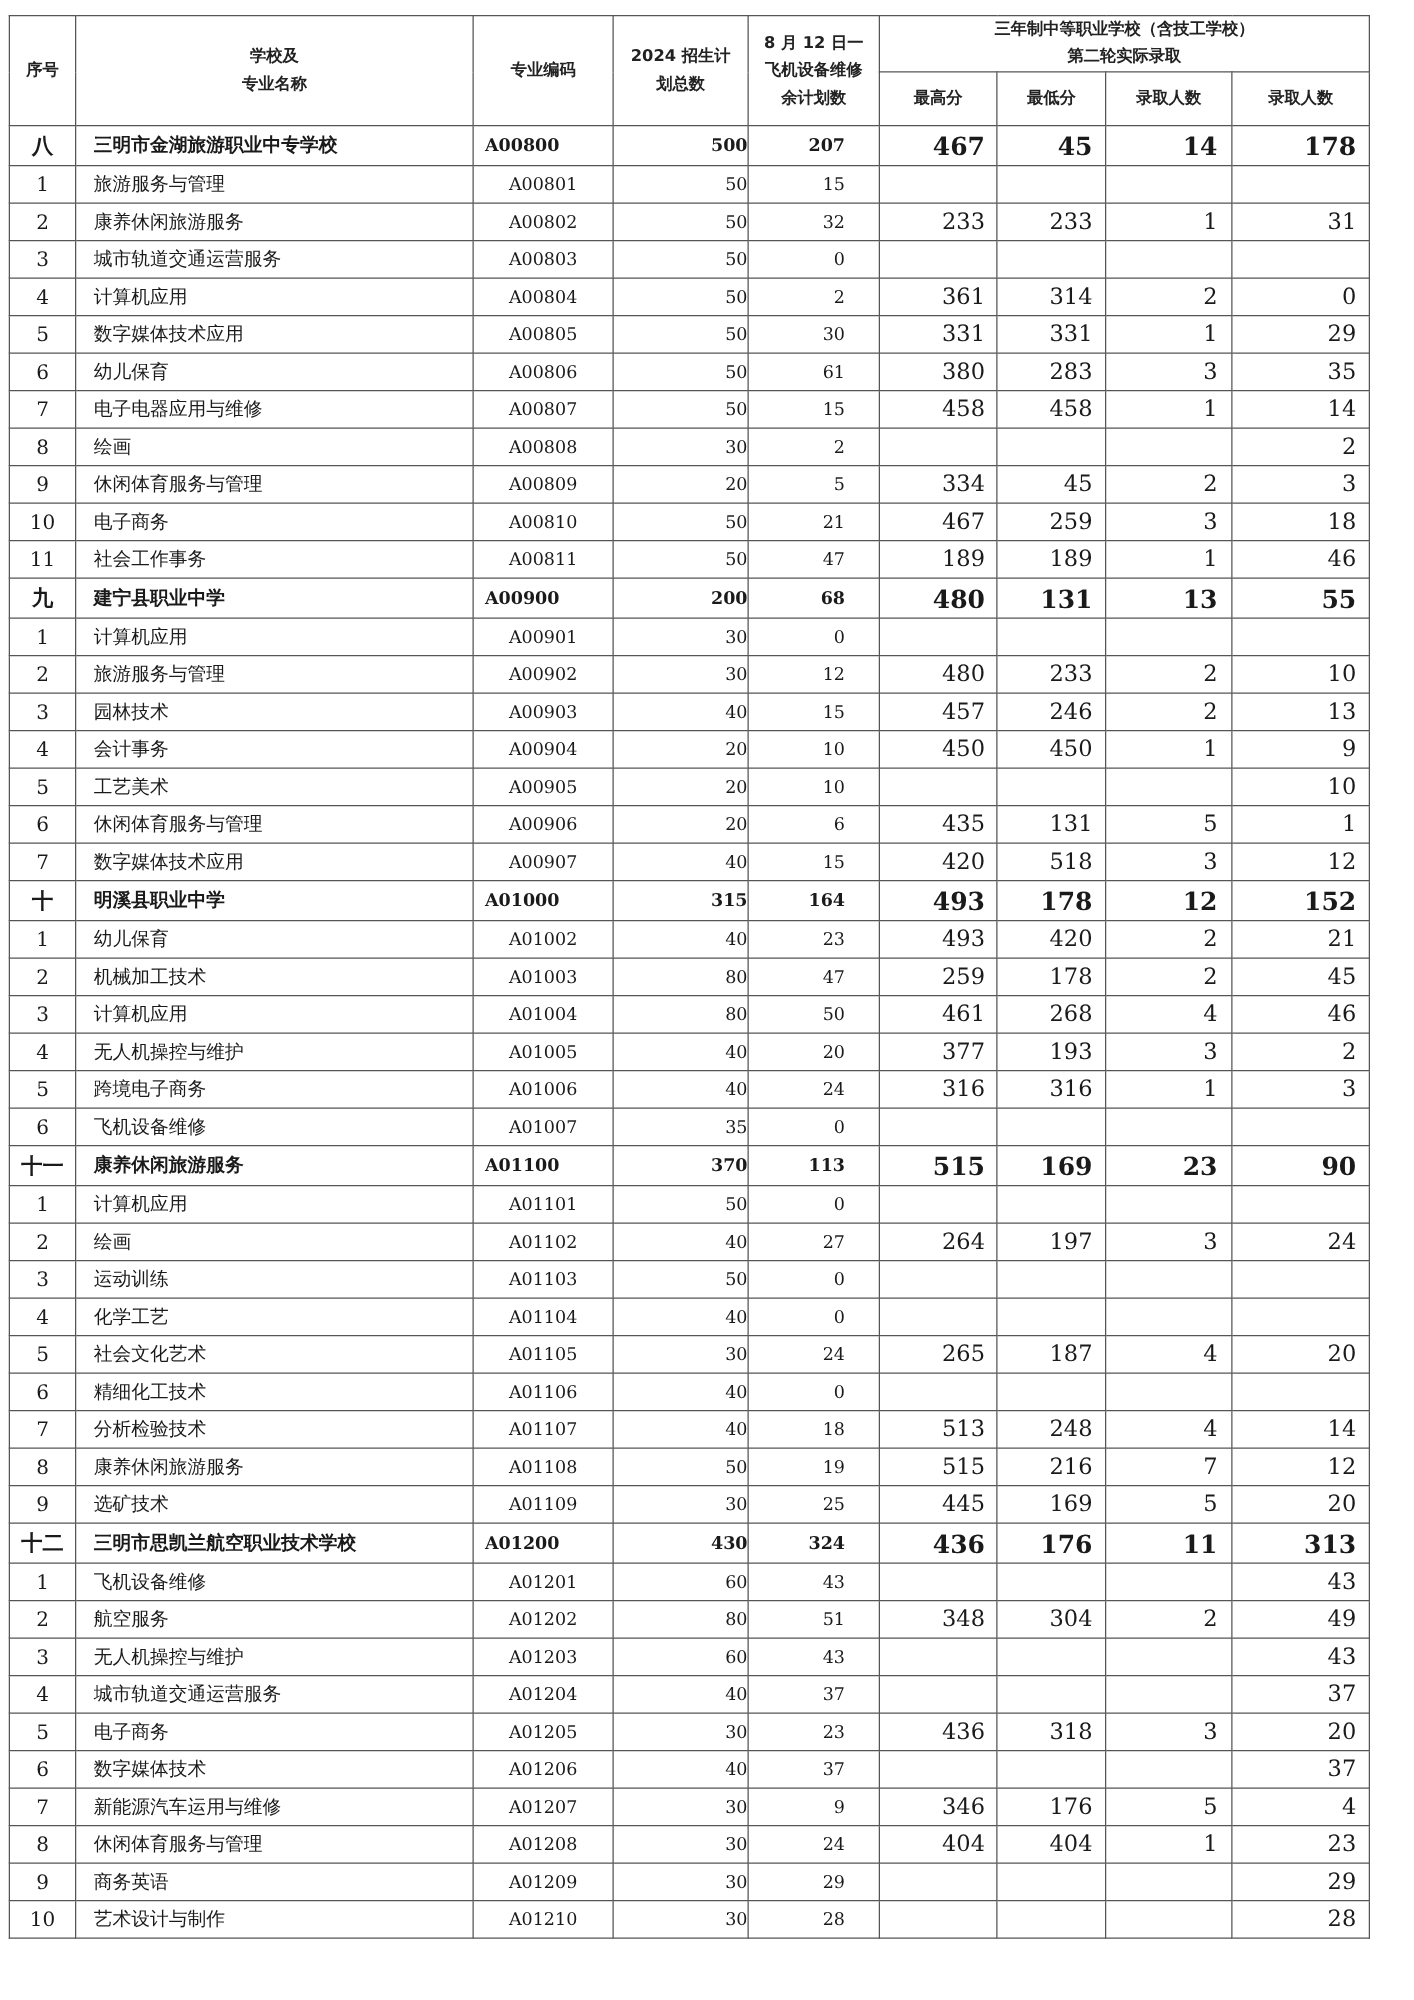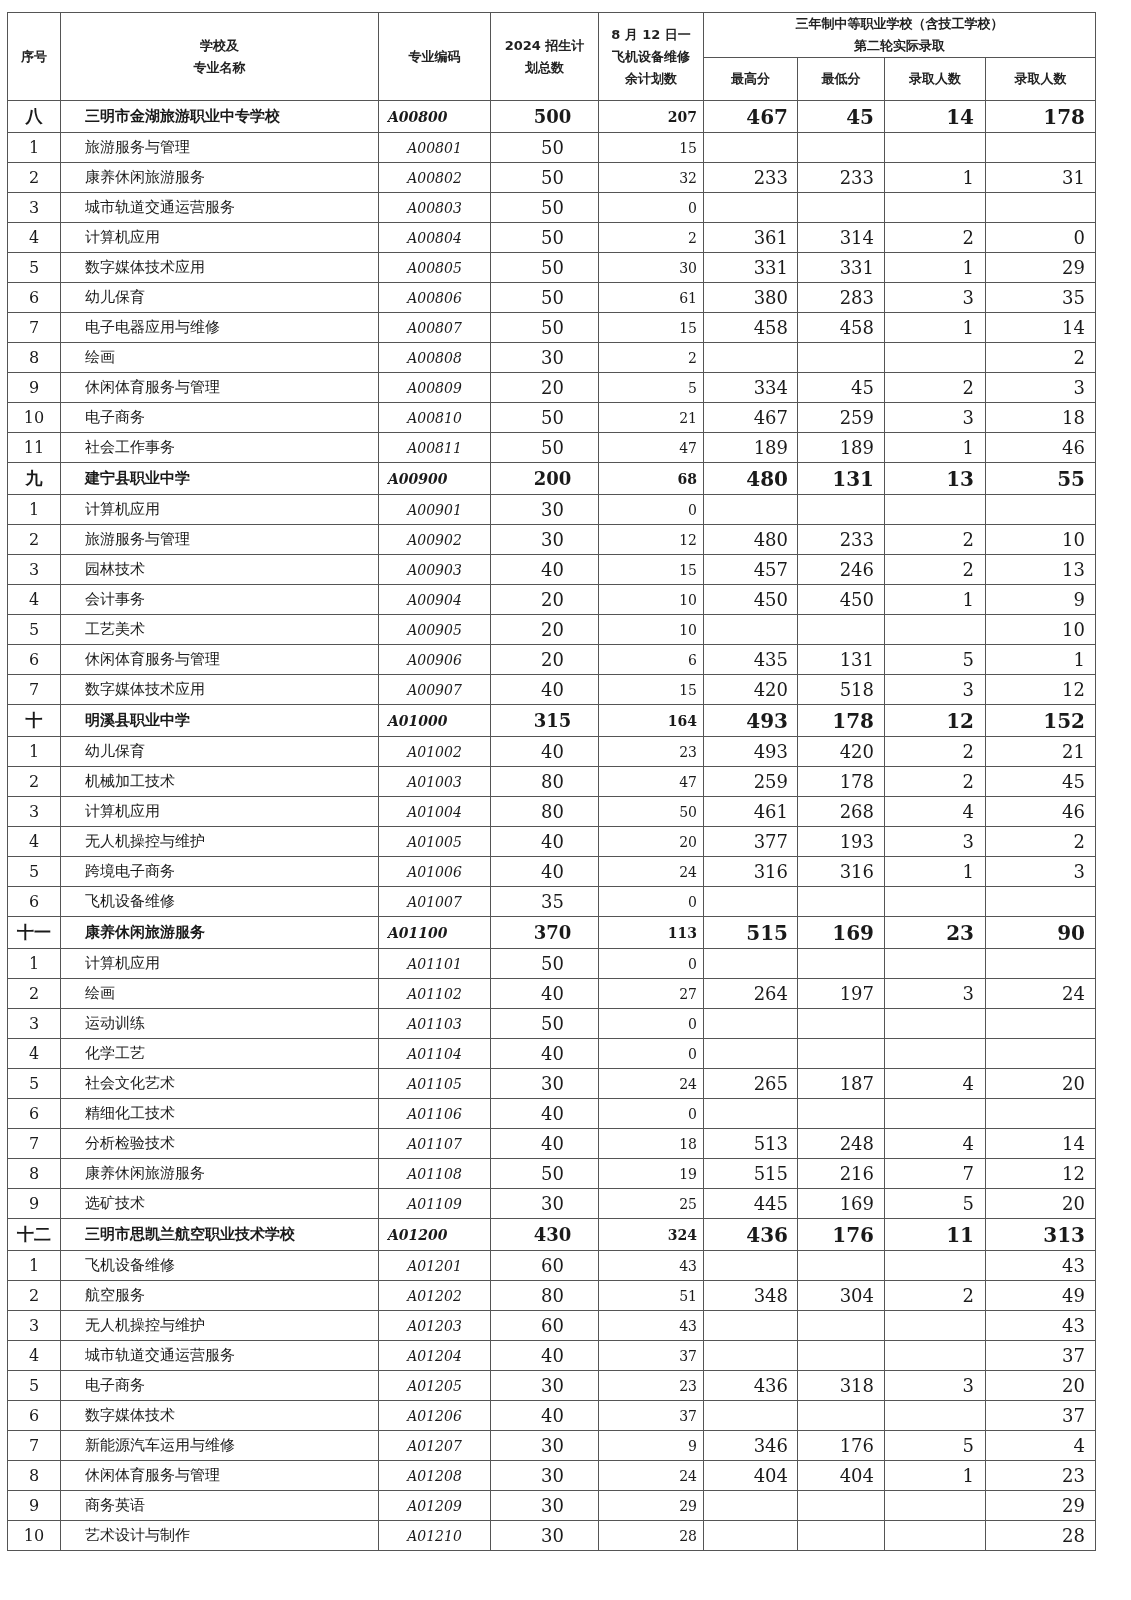--- a/index.html
+++ b/index.html
@@ -9,26 +9,26 @@
   td, th { border: 1px solid #555; padding: 0; font-weight: normal; overflow: hidden; white-space: nowrap; }
   th { font-family: "DejaVu Sans", "Liberation Sans", sans-serif; font-size: 13px; font-weight: bold; text-align: center; line-height: 26px; color: #222; }
   th.tall { line-height: 22px; }
   tr.hdr1 th { height: 44px; }
   tr.hdr2 th { height: 42px; }
   td { height: 29px; font-size: 16px; }
   tr.school td { height: 31px; font-weight: bold; }
   tr.school td.seq { font-size: 17px; }
   tr.school td.num-big { font-size: 20px; }
   td.seq { text-align: center; }
-  td.name { padding-left: 24px; font-family: "DejaVu Sans", "Liberation Sans", sans-serif; font-size: 15px; }
+  td.name { padding-left: 14px; font-family: "DejaVu Sans", "Liberation Sans", sans-serif; font-size: 15px; }
   tr.school td.name { font-size: 15px; }
-  td.code { text-align: center; font-size: 14px; font-style: italic; }
+  td.code { text-align: center; font-size: 14px; }
   tr.school td.code { text-align: left; padding-left: 9px; font-size: 14px; }
-  td.plan { text-align: center; font-size: 18px; padding-left: 16px; }
-  td.remain1 { text-align: right; padding-right: 6px; font-size: 14px; }
+  td.plan { text-align: right; font-size: 14px; padding-left: 16px; }
+  td.remain1 { text-align: right; padding-right: 27px; font-size: 14px; }
   td.num-big { text-align: right; padding-right: 10px; font-size: 18px; }
   td.c-max { padding-right: 9px; }
   td.c-min { padding-right: 10px; }
   td.c-cnt { padding-right: 11px; }
   td.c-rem { padding-right: 10px; }
 </style>
 </head>
 <body>
 
 <table>

